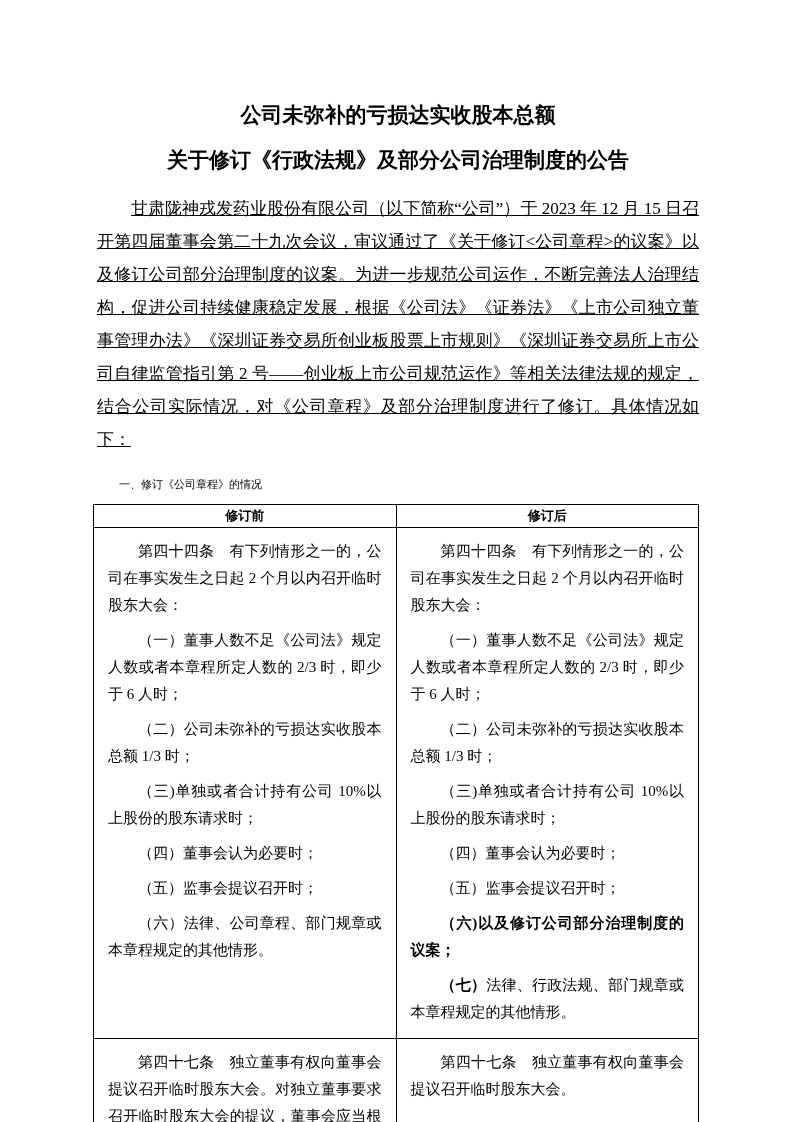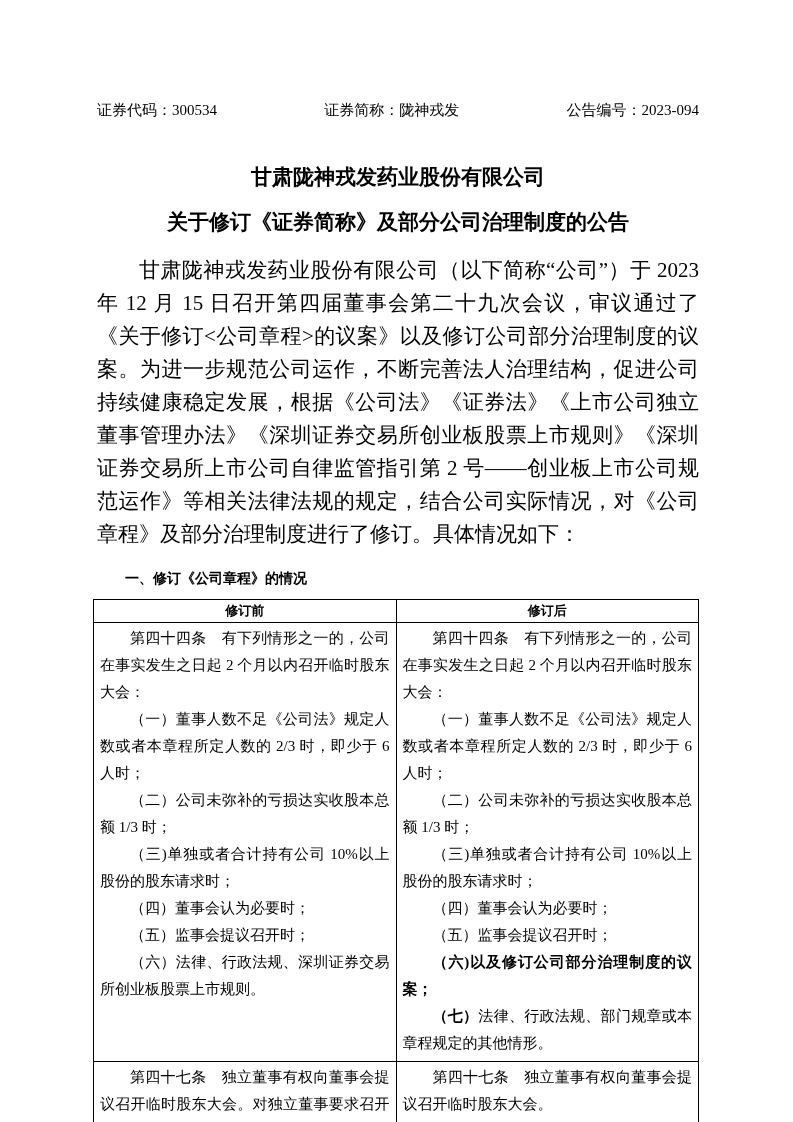--- a/index.html
+++ b/index.html
@@ -30,29 +30,30 @@
   }
   .declaration {
     font-weight: bold;
     font-size: 16.5px;
     line-height: 35px;
     text-indent: 2em;
     text-align: justify;
     margin: 46px 0 0 0;
   }
   .body-text {
-    font-size: 21px;
+    font-size: 17px;
     line-height: 33px;
     text-indent: 2em;
     text-align: justify;
     margin: 17px 0 16px 0;
+    text-decoration: underline;
   }
   .section-heading {
-    font-size: 14px;
-    font-weight: bold;
+    font-size: 11px;
+    font-weight: normal;
     text-indent: 2em;
     margin: 13px 0 8px 0;
     line-height: 24px;
   }
   table.revision-table {
     border-collapse: collapse;
     width: 606px;
     margin-left: -4px;
     table-layout: fixed;
   }
@@ -66,38 +67,33 @@
   }
   .revision-table td {
     border: 1.5px solid #000;
     vertical-align: top;
     padding: 2px 6px 4px 6px;
     font-size: 15px;
     line-height: 27px;
     text-align: justify;
   }
   .revision-table td p {
-    margin: 0;
+    margin: 8px;
     text-indent: 2em;
   }
   .b { font-weight: bold; }
 </style>
 </head>
 <body>
 
 <div class="page">
 
-  <div class="doc-header">
-    <span>证券代码：300534</span>
-    <span>证券简称：陇神戎发</span>
-    <span>公告编号：2023-094</span>
-  </div>
 
-  <h1 class="title">甘肃陇神戎发药业股份有限公司</h1>
-  <h1 class="title">关于修订《证券简称》及部分公司治理制度的公告</h1>
+  <h1 class="title">公司未弥补的亏损达实收股本总额</h1>
+  <h1 class="title">关于修订《行政法规》及部分公司治理制度的公告</h1>
 
 
   <p class="body-text">甘肃陇神戎发药业股份有限公司（以下简称“公司”）于 2023 年 12 月 15 日召开第四届董事会第二十九次会议，审议通过了《关于修订&lt;公司章程&gt;的议案》以及修订公司部分治理制度的议案。为进一步规范公司运作，不断完善法人治理结构，促进公司持续健康稳定发展，根据《公司法》《证券法》《上市公司独立董事管理办法》《深圳证券交易所创业板股票上市规则》《深圳证券交易所上市公司自律监管指引第 2 号——创业板上市公司规范运作》等相关法律法规的规定，结合公司实际情况，对《公司章程》及部分治理制度进行了修订。具体情况如下：</p>
 
   <h2 class="section-heading">一、修订《公司章程》的情况</h2>
 
   <table class="revision-table">
     <thead>
       <tr>
         <th>修订前</th>
@@ -106,21 +102,21 @@
     </thead>
     <tbody>
       <tr>
         <td>
           <p>第四十四条　有下列情形之一的，公司在事实发生之日起 2 个月以内召开临时股东大会：</p>
           <p>（一）董事人数不足《公司法》规定人数或者本章程所定人数的 2/3 时，即少于 6 人时；</p>
           <p>（二）公司未弥补的亏损达实收股本总额 1/3 时；</p>
           <p>（三)单独或者合计持有公司 10%以上股份的股东请求时；</p>
           <p>（四）董事会认为必要时；</p>
           <p>（五）监事会提议召开时；</p>
-          <p>（六）法律、行政法规、深圳证券交易所创业板股票上市规则。</p>
+          <p>（六）法律、公司章程、部门规章或本章程规定的其他情形。</p>
         </td>
         <td>
           <p>第四十四条　有下列情形之一的，公司在事实发生之日起 2 个月以内召开临时股东大会：</p>
           <p>（一）董事人数不足《公司法》规定人数或者本章程所定人数的 2/3 时，即少于 6 人时；</p>
           <p>（二）公司未弥补的亏损达实收股本总额 1/3 时；</p>
           <p>（三)单独或者合计持有公司 10%以上股份的股东请求时；</p>
           <p>（四）董事会认为必要时；</p>
           <p>（五）监事会提议召开时；</p>
           <p class="b">（六)以及修订公司部分治理制度的议案；</p>
           <p><span class="b">（七）</span><span>法律、行政法规、部门规章或本章程规定的其他情形。</span></p>

